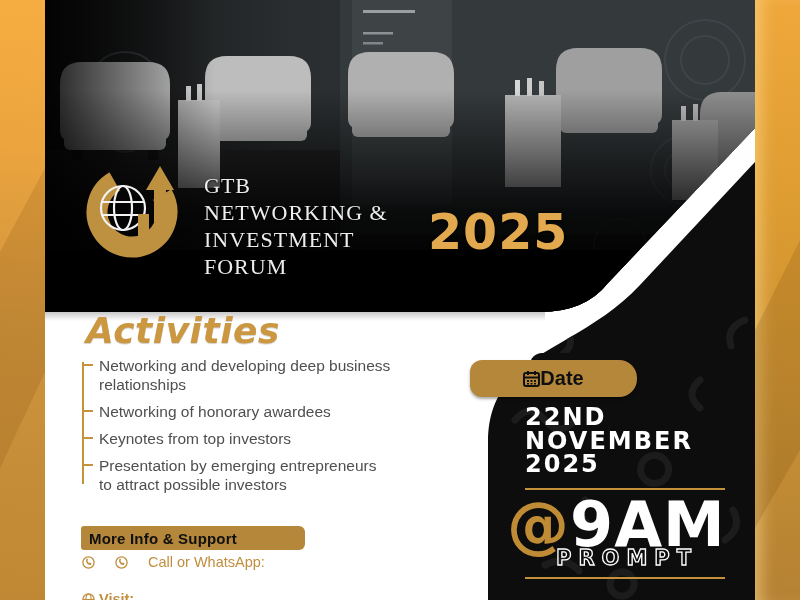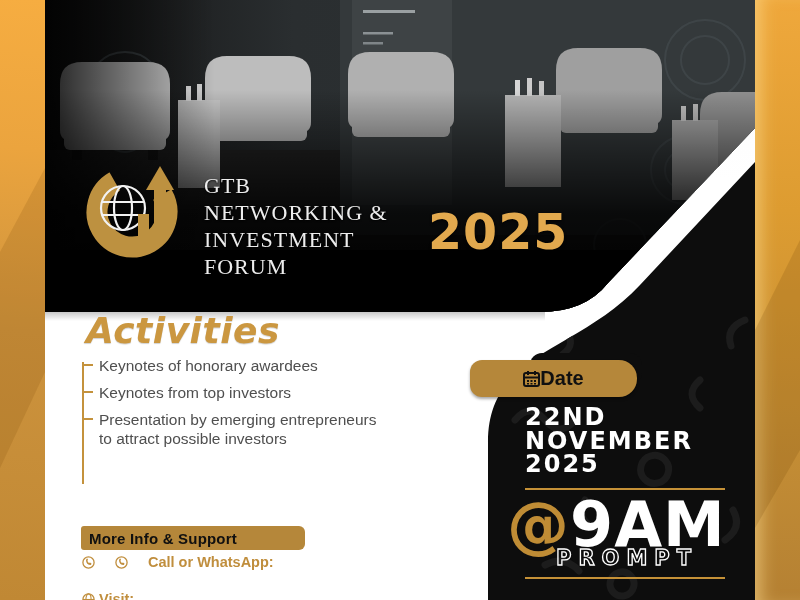--- a/index.html
+++ b/index.html
@@ -44,21 +44,21 @@
   .act-item{position:relative;padding-left:17px;margin-bottom:8px;
     font-size:15.5px;line-height:19px;color:#4f4f4f;white-space:pre-line;}
   .act-item::before{content:"";position:absolute;left:1px;top:8px;width:10px;height:2px;background:#c4923c;}
 
   
   .bar{background:#b5873a;color:#101010;font-size:15px;font-weight:700;
     display:flex;align-items:center;padding-left:8px;letter-spacing:.2px;}
   .bar1{left:81px;top:499px;width:219px;height:23px;border-radius:3px 16px 4px 3px;}
   .bar2{left:81px;top:526px;width:224px;height:24px;border-radius:3px 6px 6px 3px;}
   .call-line{left:82px;top:554px;display:flex;align-items:center;gap:20px;
-    color:#c08e3d;font-size:14.5px;font-weight:700;}
+    color:#c08e3d;font-size:14.5px;font-weight:400;}
   .phones{left:82px;top:570px;font-size:18px;font-weight:800;color:#3e3e3e;
     letter-spacing:.4px;font-family:"DejaVu Sans",sans-serif;}
   .visit-line{left:82px;top:591px;display:flex;align-items:center;gap:4px;
     color:#c08e3d;font-size:14.5px;font-weight:700;}
 
   
   .badge-shadow{left:530px;top:353px;width:112px;height:32px;background:#0d0d0d;border-radius:12px;}
   .date-badge{left:470px;top:360px;width:167px;height:37px;background:#b5873a;
     border-radius:12px 18px 18px 12px;display:flex;align-items:center;justify-content:center;
     color:#101010;font-size:20px;font-weight:700;box-shadow:0 2px 3px rgba(0,0,0,.35);}
@@ -247,21 +247,23 @@
     <span class="time-at">@</span><span class="time-num">9AM</span>
   </div>
   <div class="abs prompt">PROMPT</div>
 
   <div class="abs rule rule2"></div>
 
   <div class="abs photo-shadow"></div>
   <div class="abs act-title">Activities</div>
   <div class="abs act-line"></div>
   <ul class="abs act-list">
-    <li class="act-item">Keynotes of honorary awardees</li>
+    <li class="act-item">Networking and developing deep business
+relationships</li>
+    <li class="act-item">Networking of honorary awardees</li>
     <li class="act-item">Keynotes from top investors</li>
     <li class="act-item">Presentation by emerging entrepreneurs
 to attract possible investors</li>
   </ul>
 
   <div class="abs bar bar2">More Info &amp; Support</div>
 
   <div class="abs call-line">
     <svg width="13" height="13" viewBox="0 0 13 13">
       <circle cx="6.5" cy="6.5" r="5.6" fill="none" stroke="#c08e3d" stroke-width="1.3"></circle>

